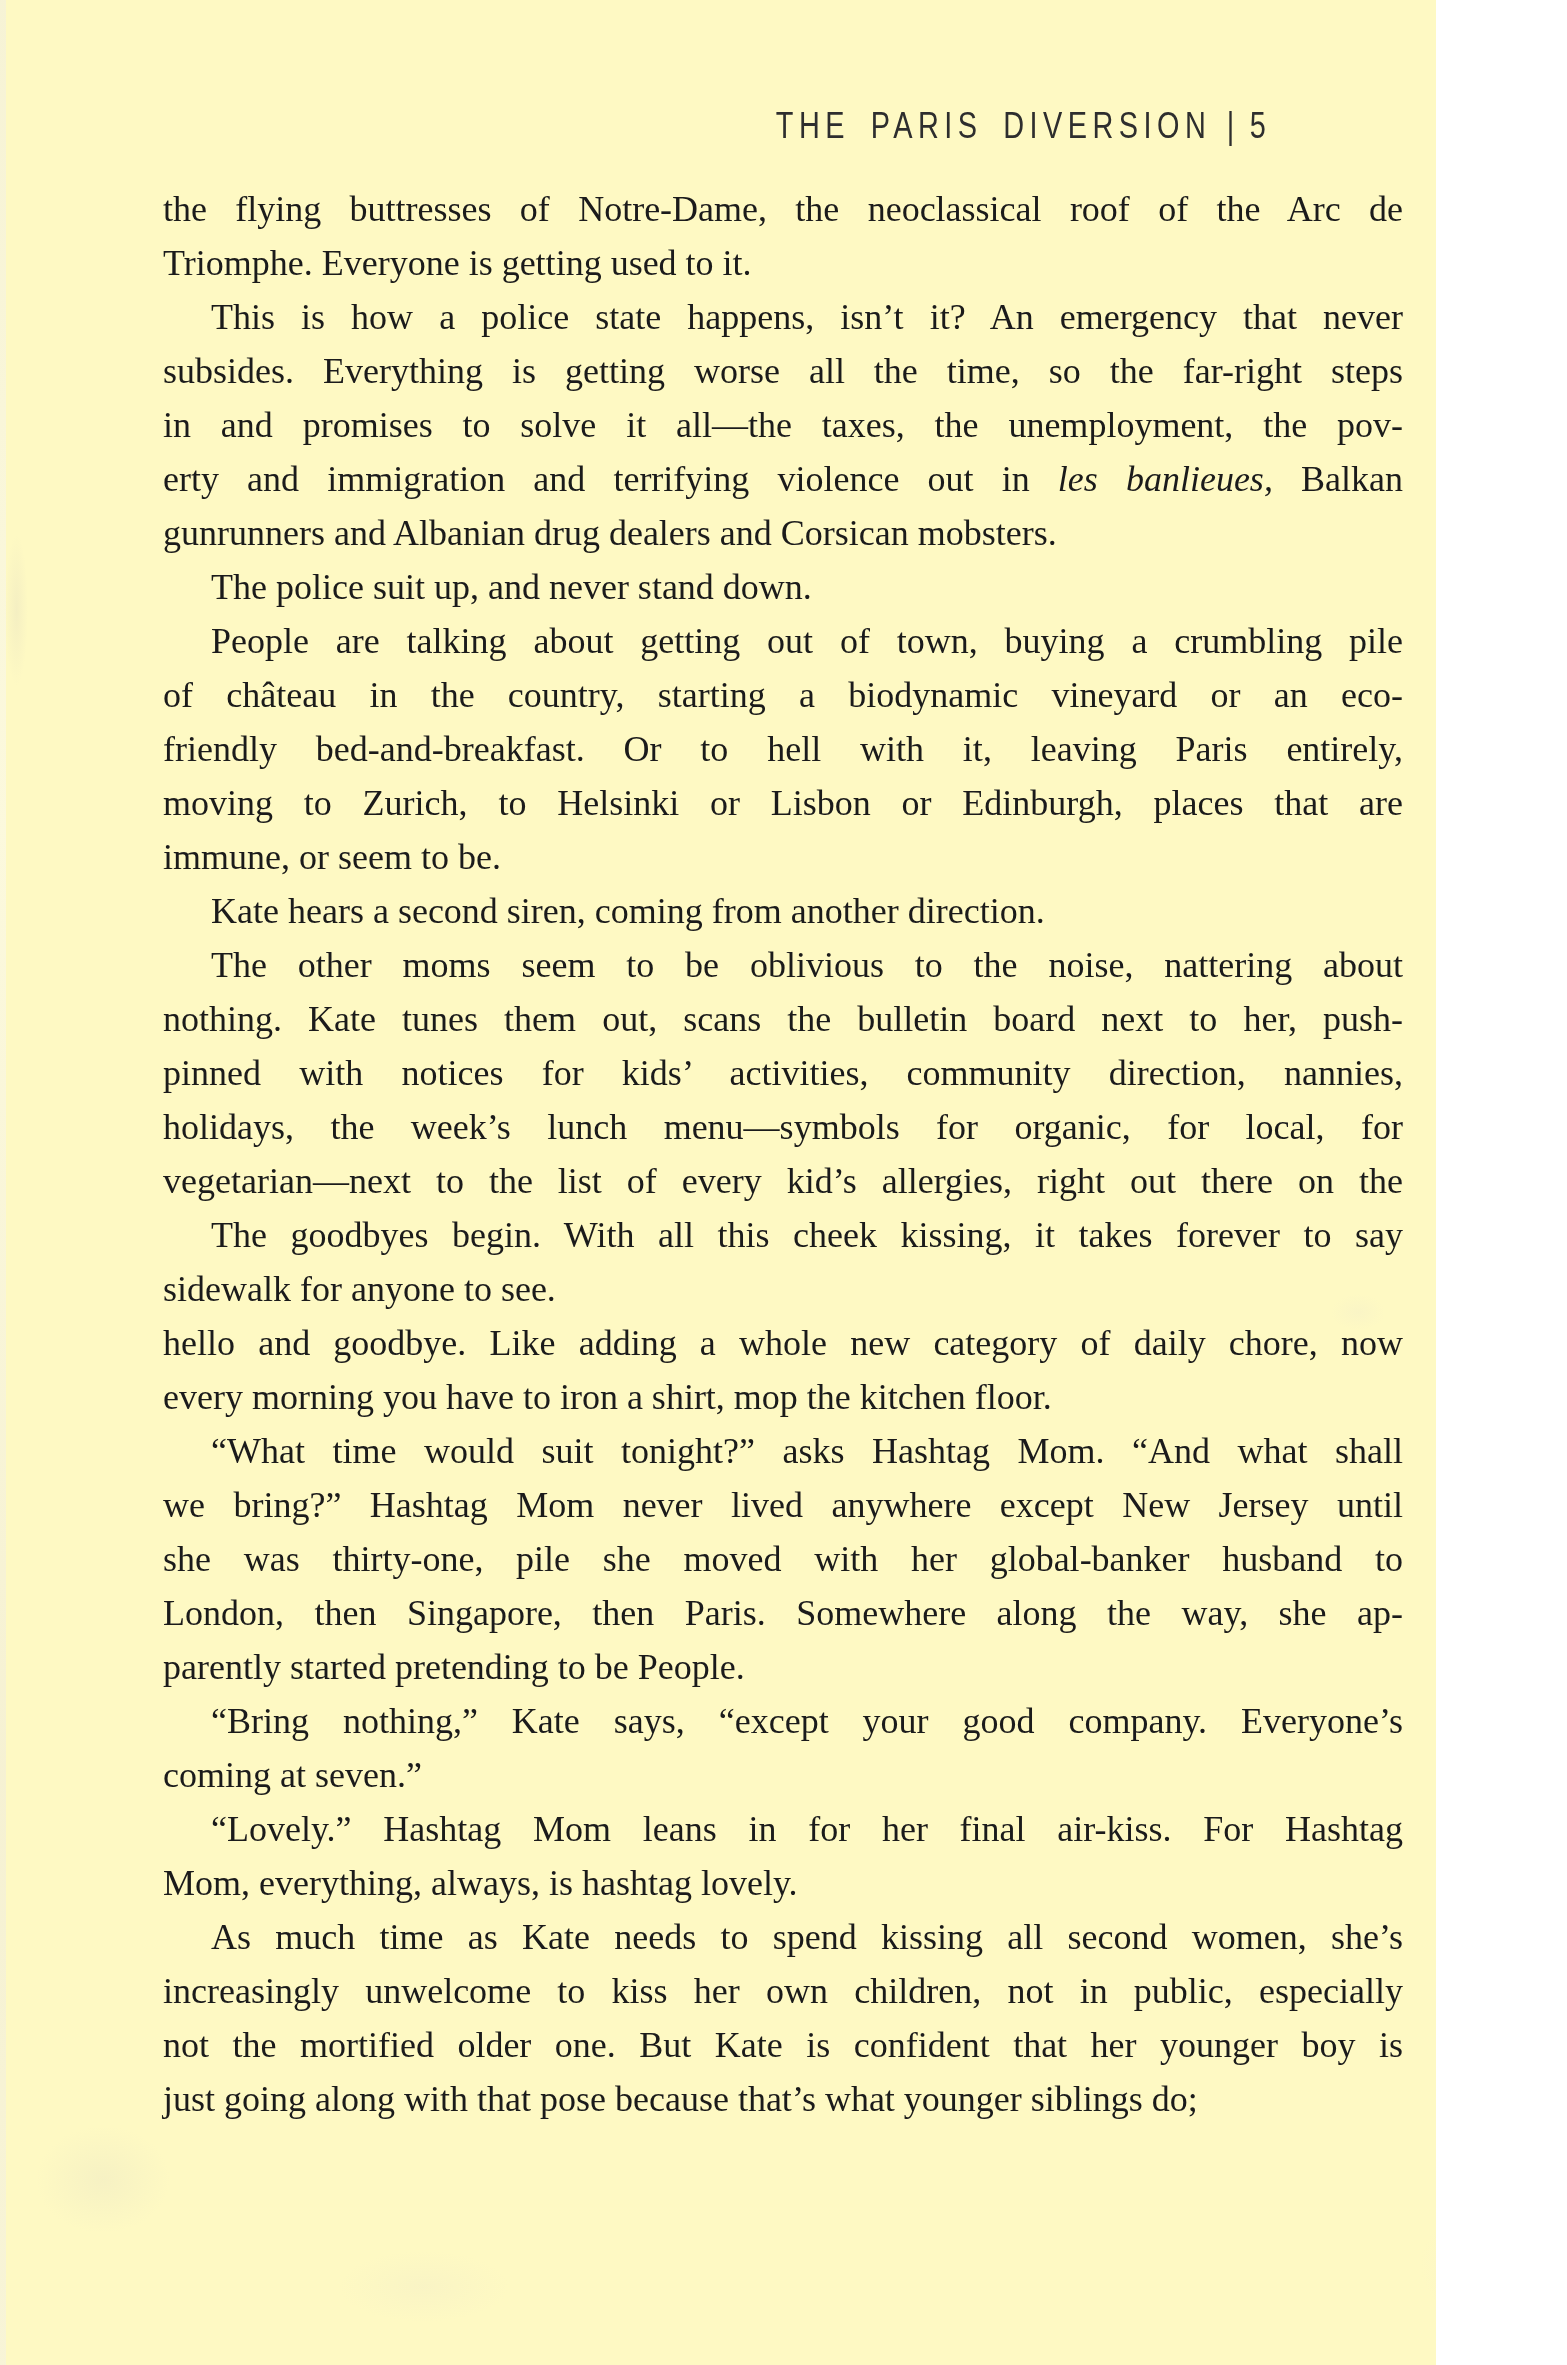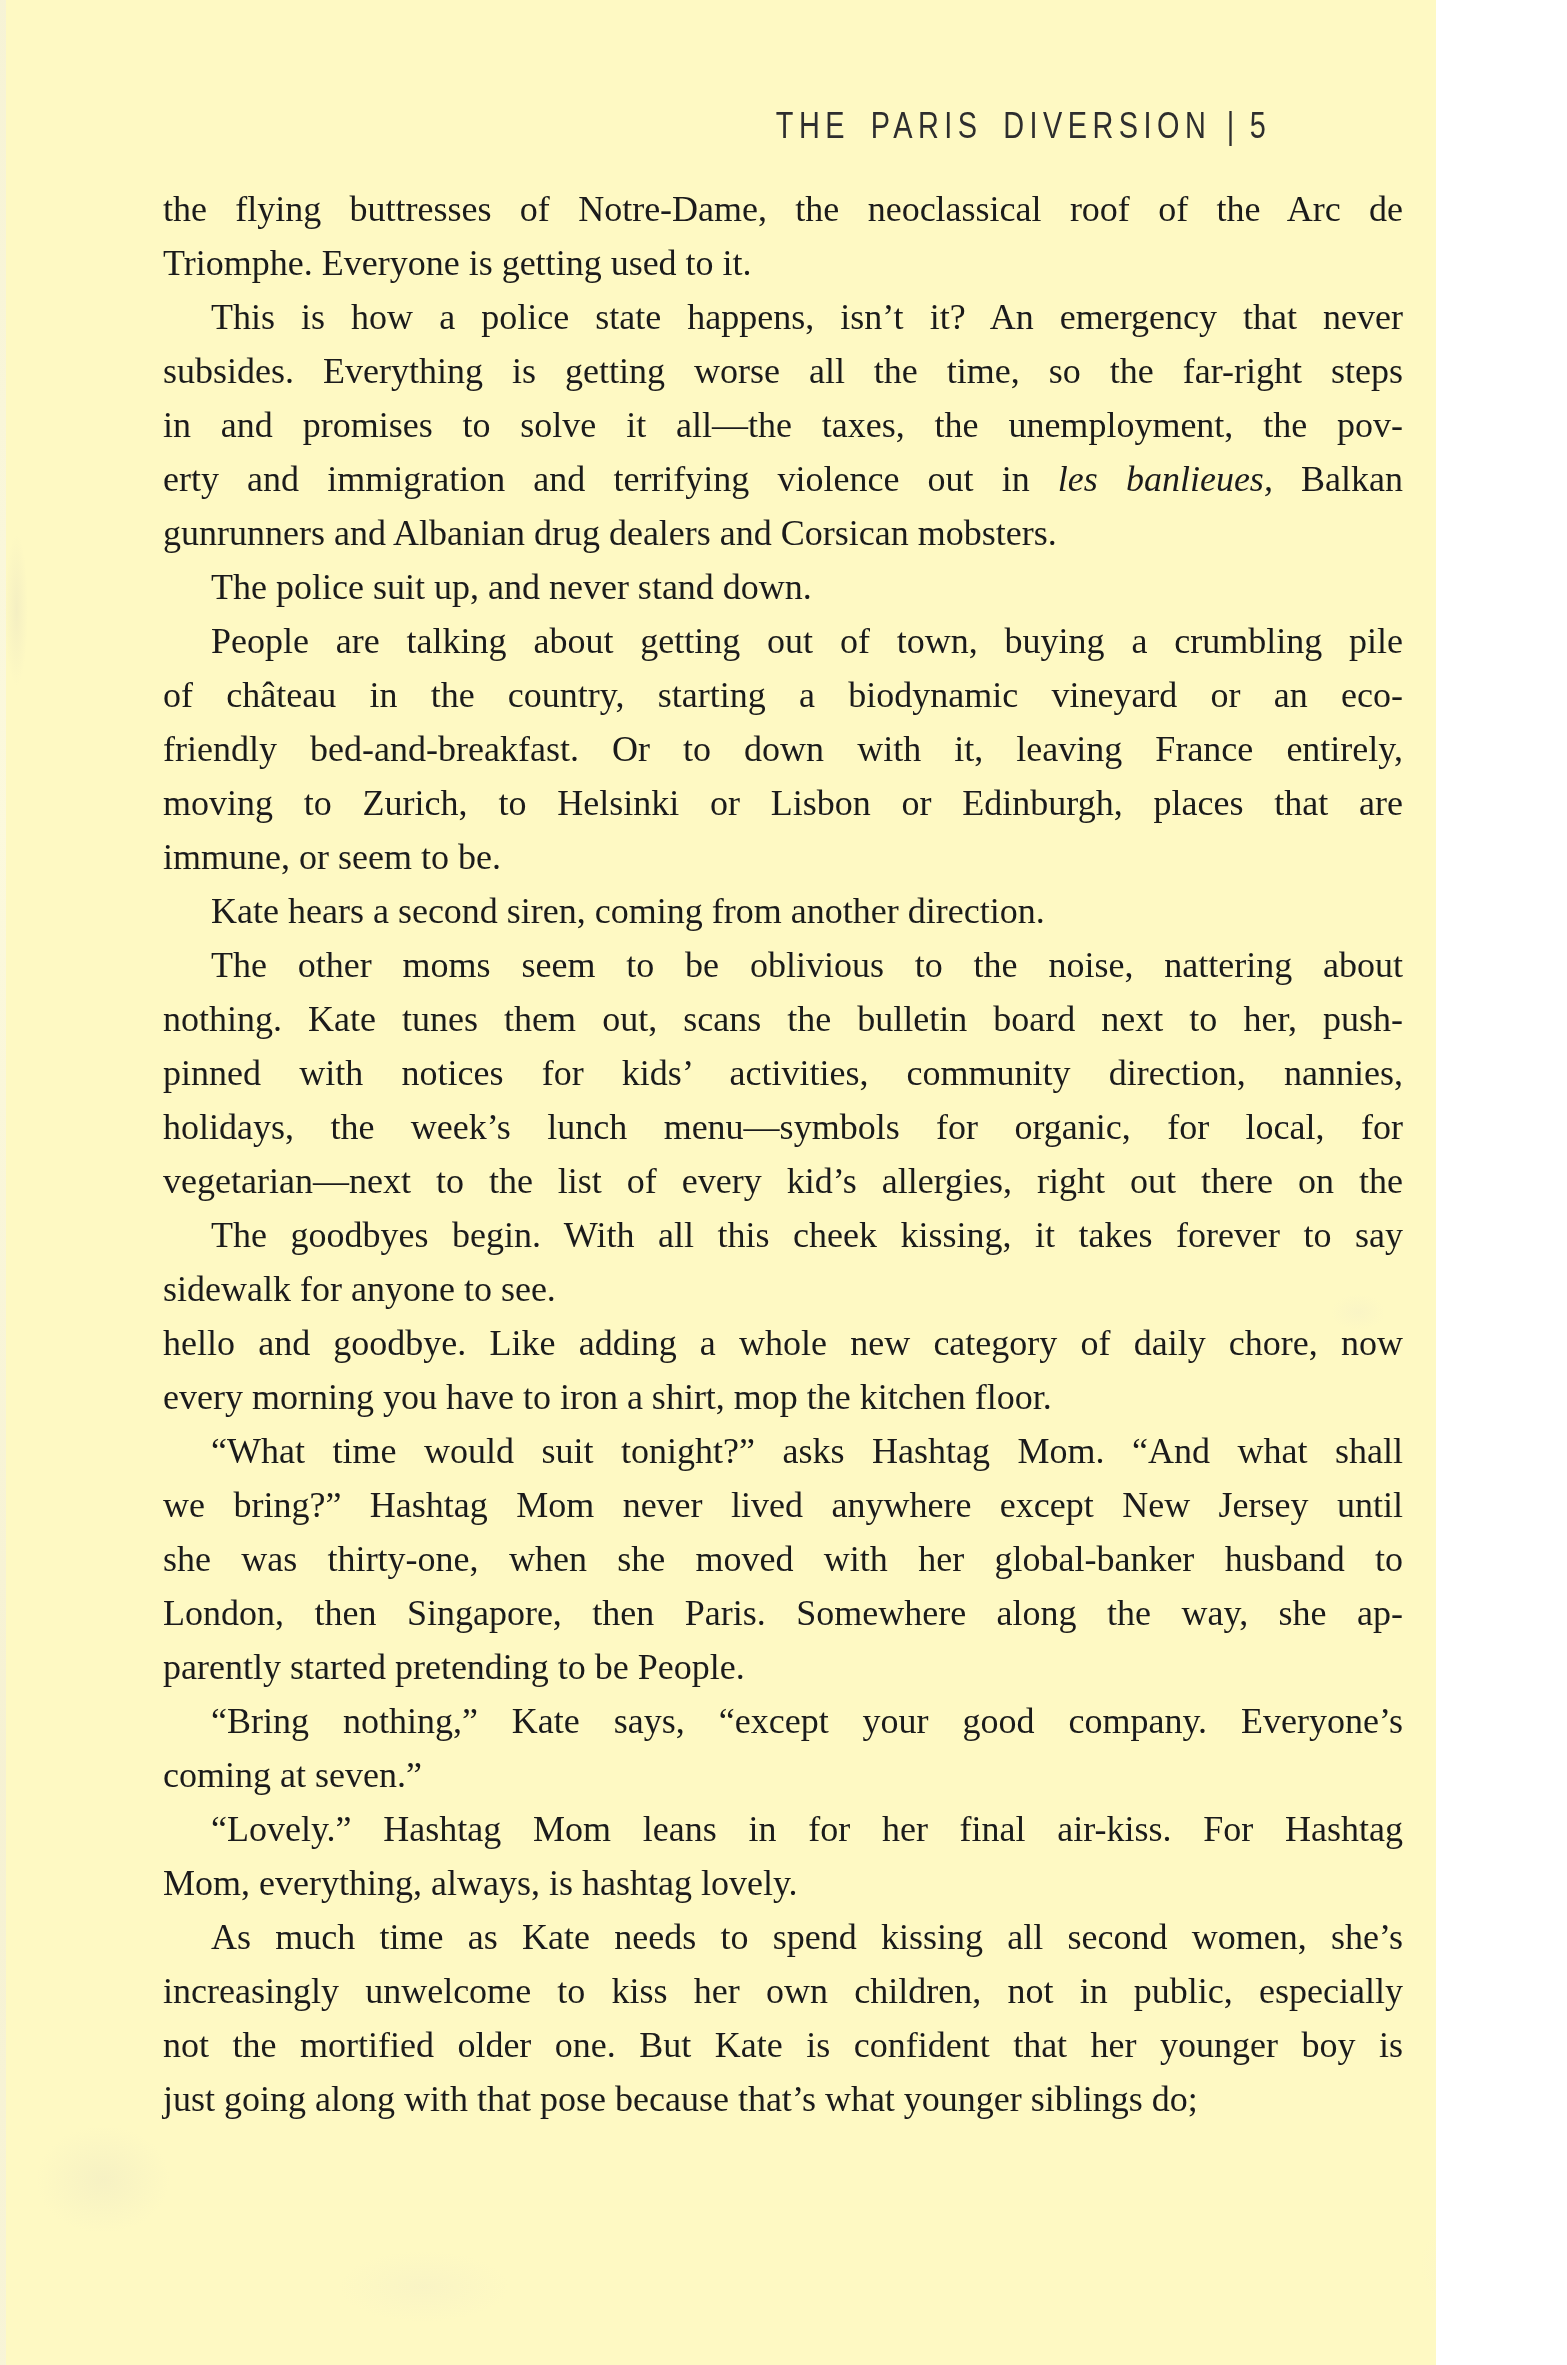--- a/index.html
+++ b/index.html
@@ -103,36 +103,36 @@
       <div class="line"><span>the flying buttresses of Notre-Dame, the neoclassical roof of the Arc de</span></div>
       <div class="line last"><span>Triomphe. Everyone is getting used to it.</span></div>
       <div class="line indent"><span>This is how a police state happens, isn’t it? An emergency that never</span></div>
       <div class="line"><span>subsides. Everything is getting worse all the time, so the far-right steps</span></div>
       <div class="line"><span>in and promises to solve it all—the taxes, the unemployment, the pov-</span></div>
       <div class="line"><span>erty and immigration and terrifying violence out in </span><em>les banlieues,</em><span> Balkan</span></div>
       <div class="line last"><span>gunrunners and Albanian drug dealers and Corsican mobsters.</span></div>
       <div class="line indent last"><span>The police suit up, and never stand down.</span></div>
       <div class="line indent"><span>People are talking about getting out of town, buying a crumbling pile</span></div>
       <div class="line"><span>of château in the country, starting a biodynamic vineyard or an eco-</span></div>
-      <div class="line"><span>friendly bed-and-breakfast. Or to down with it, leaving France entirely,</span></div>
+      <div class="line"><span>friendly bed-and-breakfast. Or to hell with it, leaving Paris entirely,</span></div>
       <div class="line"><span>moving to Zurich, to Helsinki or Lisbon or Edinburgh, places that are</span></div>
       <div class="line last"><span>immune, or seem to be.</span></div>
       <div class="line indent last"><span>Kate hears a second siren, coming from another direction.</span></div>
       <div class="line indent"><span>The other moms seem to be oblivious to the noise, nattering about</span></div>
       <div class="line"><span>nothing. Kate tunes them out, scans the bulletin board next to her, push-</span></div>
       <div class="line"><span>pinned with notices for kids’ activities, community direction, nannies,</span></div>
       <div class="line"><span>holidays, the week’s lunch menu—symbols for organic, for local, for</span></div>
       <div class="line"><span>vegetarian—next to the list of every kid’s allergies, right out there on the</span></div>
       <div class="line indent"><span>The goodbyes begin. With all this cheek kissing, it takes forever to say</span></div>
       <div class="line last"><span>sidewalk for anyone to see.</span></div>
       <div class="line"><span>hello and goodbye. Like adding a whole new category of daily chore, now</span></div>
       <div class="line last"><span>every morning you have to iron a shirt, mop the kitchen floor.</span></div>
       <div class="line indent"><span>“What time would suit tonight?” asks Hashtag Mom. “And what shall</span></div>
       <div class="line"><span>we bring?” Hashtag Mom never lived anywhere except New Jersey until</span></div>
-      <div class="line"><span>she was thirty-one, when she moved with her global-banker husband to</span></div>
+      <div class="line"><span>she was thirty-one, pile she moved with her global-banker husband to</span></div>
       <div class="line"><span>London, then Singapore, then Paris. Somewhere along the way, she ap-</span></div>
       <div class="line last"><span>parently started pretending to be People.</span></div>
       <div class="line indent"><span>“Bring nothing,” Kate says, “except your good company. Everyone’s</span></div>
       <div class="line last"><span>coming at seven.”</span></div>
       <div class="line indent"><span>“Lovely.” Hashtag Mom leans in for her final air-kiss. For Hashtag</span></div>
       <div class="line last"><span>Mom, everything, always, is hashtag lovely.</span></div>
       <div class="line indent"><span>As much time as Kate needs to spend kissing all second women, she’s</span></div>
       <div class="line"><span>increasingly unwelcome to kiss her own children, not in public, especially</span></div>
       <div class="line"><span>not the mortified older one. But Kate is confident that her younger boy is</span></div>
       <div class="line last"><span>just going along with that pose because that’s what younger siblings do;</span></div>

